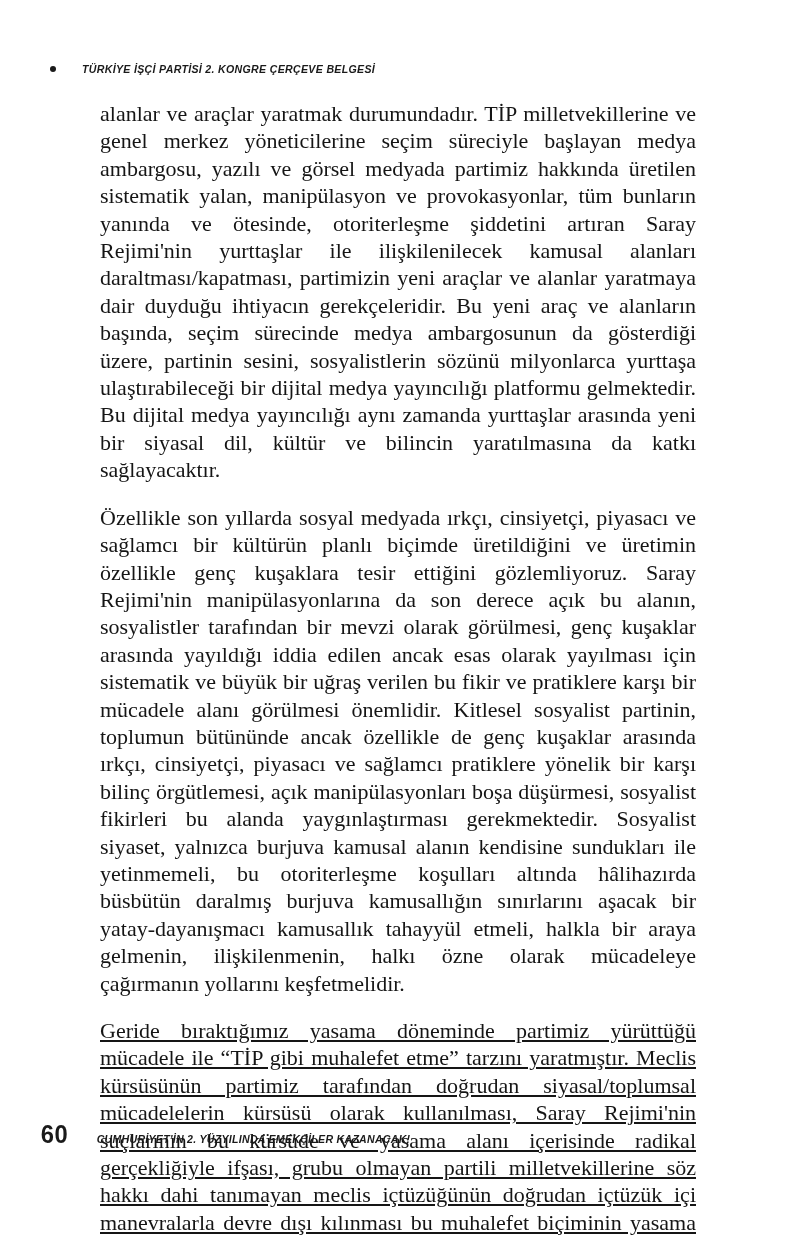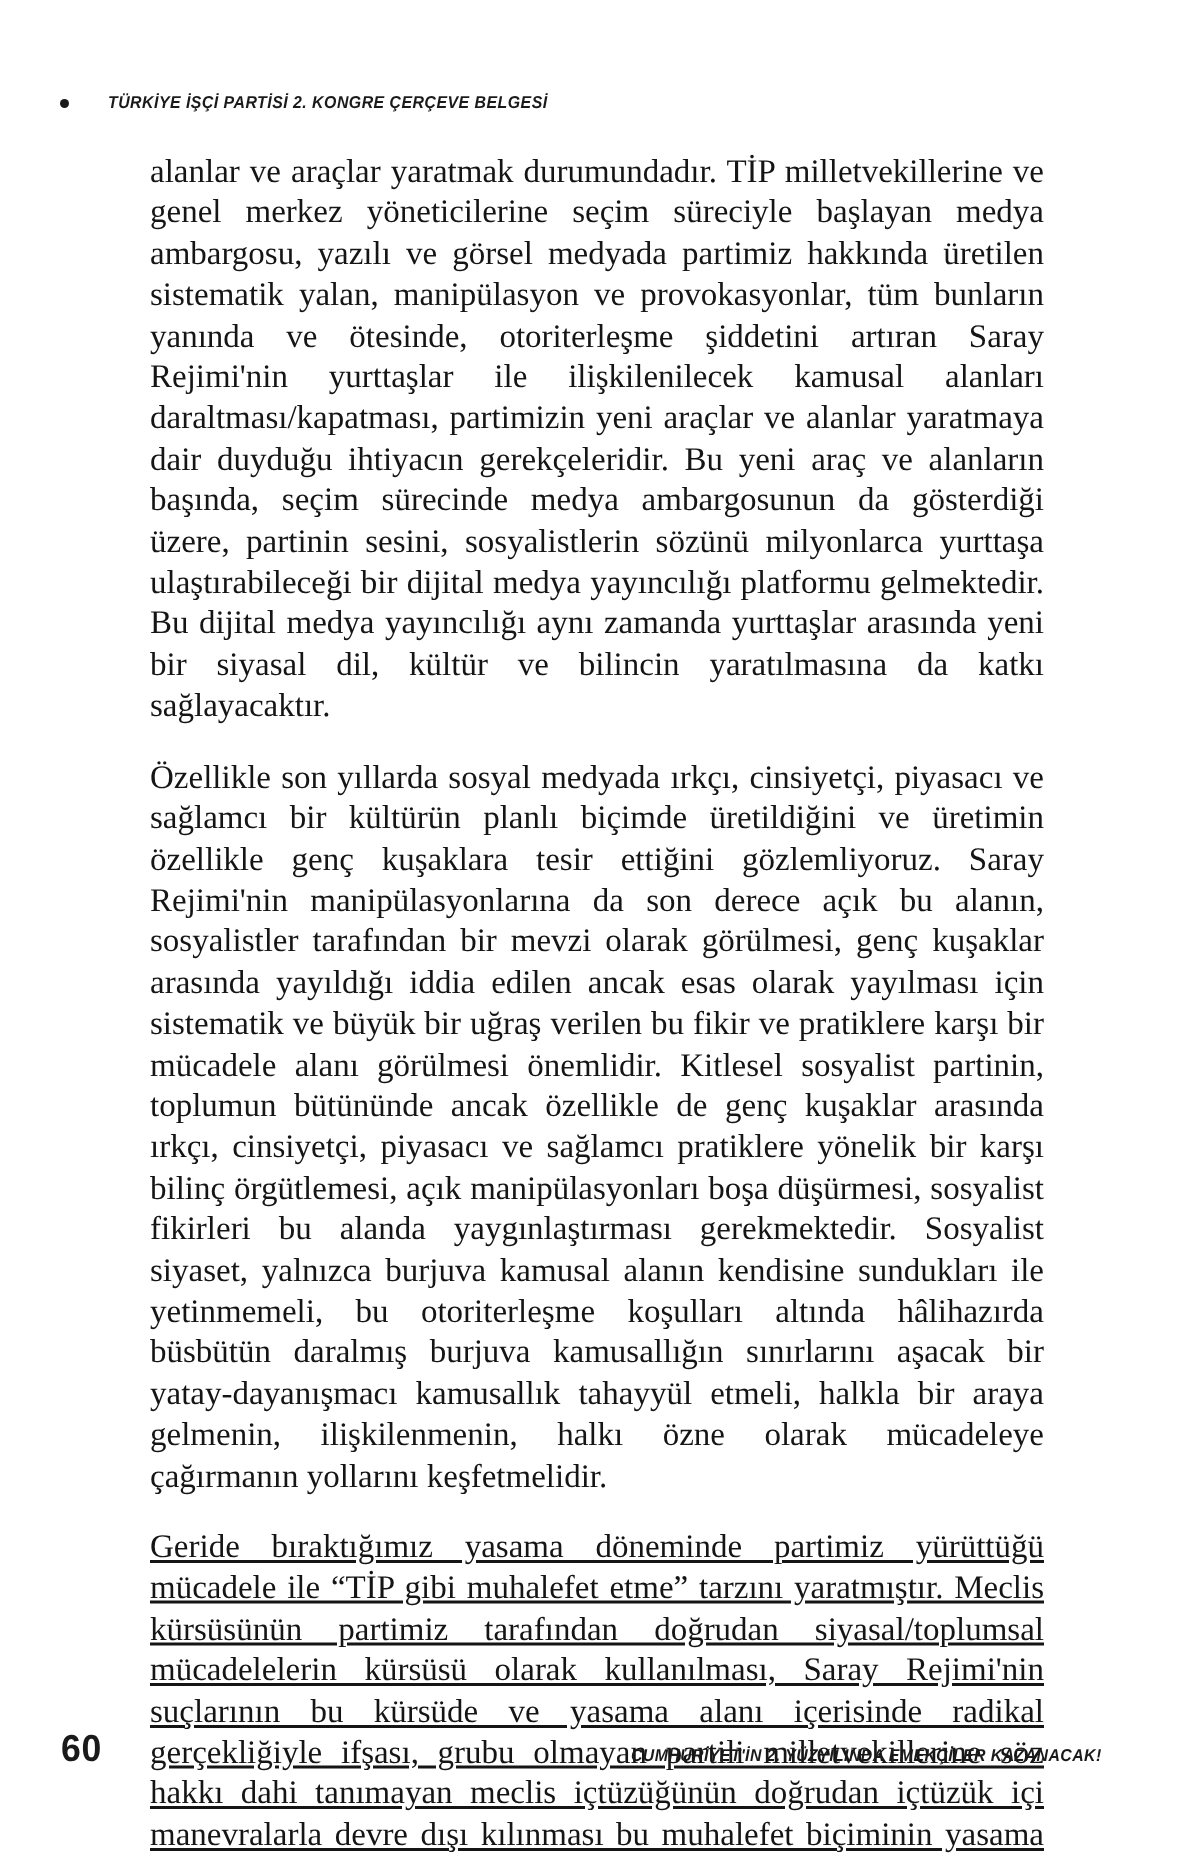--- a/index.html
+++ b/index.html
@@ -16,21 +16,21 @@
     margin: 0 auto;
     background: #ffffff;
     overflow: hidden;
     box-sizing: border-box;
   }
 
   
   .running-header {
     position: absolute;
     top: 60px;
-    left: 40px;
+    left: 50px;
     right: 50px;
     display: flex;
     align-items: center;
     height: 18px;
   }
 
   .header-bullet {
     width: 6px;
     height: 6px;
     border-radius: 50%;
@@ -75,24 +75,23 @@
   .body-column p:last-child {
     margin-bottom: 17px;
     text-decoration: underline;
   }
 
   
   .running-footer {
     position: absolute;
     left: 40px;
     right: 50px;
-    top: 1152px;
+    top: 1120px;
     display: flex;
     align-items: baseline;
-    justify-content: space-between;
   }
 
   .page-number {
     font-family: "Liberation Sans Narrow", "Liberation Sans", sans-serif;
     font-size: 25px;
     font-weight: 700;
     color: #1a1a1a;
     letter-spacing: 0.5px;
     flex: 0 0 auto;
     transform: scaleX(0.95);

